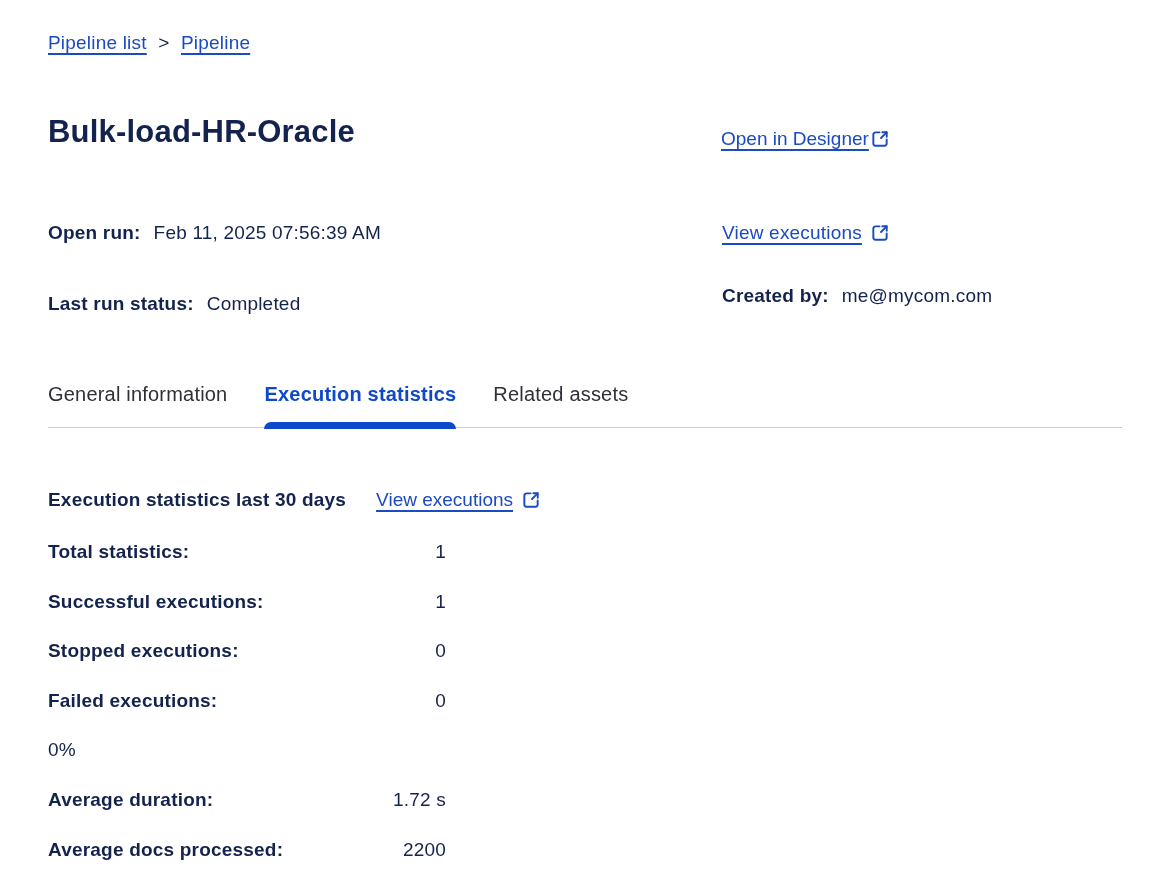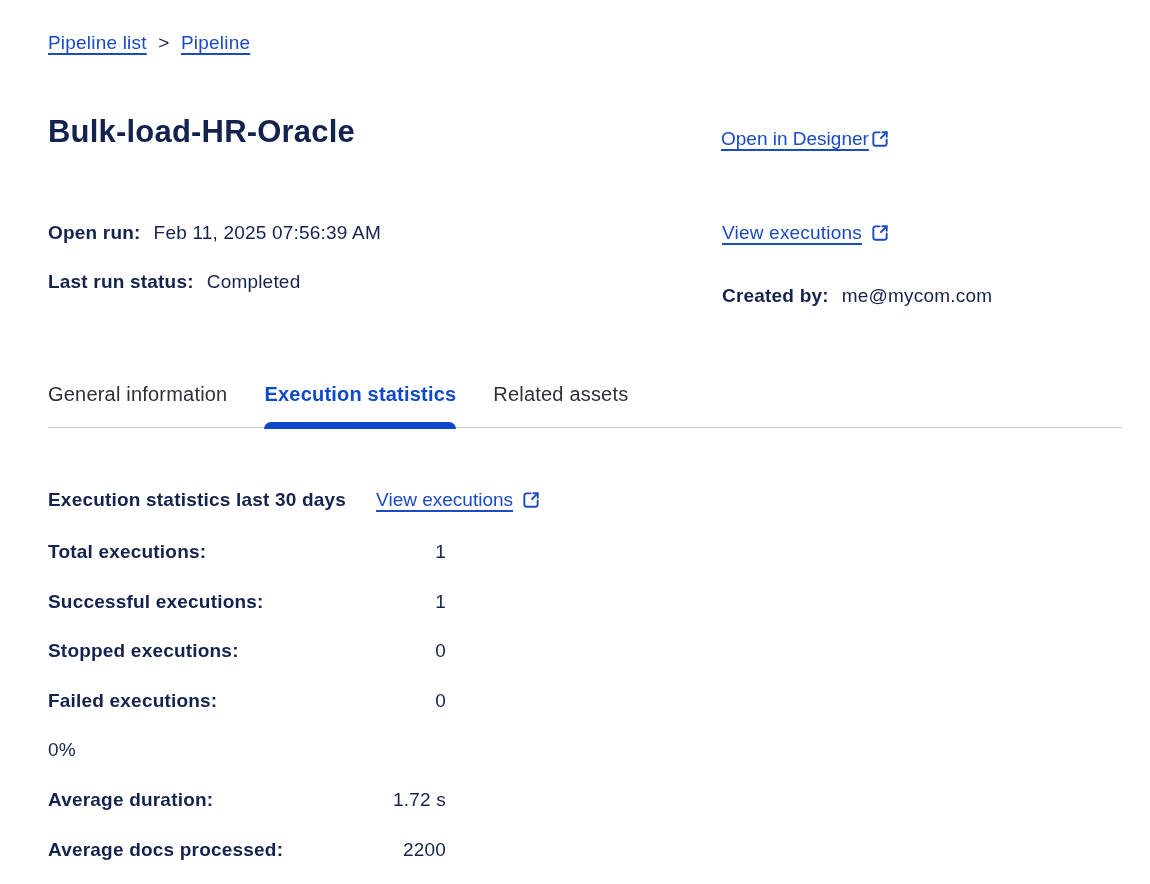--- a/index.html
+++ b/index.html
@@ -42,21 +42,21 @@
     position: absolute; left: 721px; top: 128px;
     font-size: 19px; display: inline-flex; align-items: center; gap: 1px;
   }
 
   
   .meta-row { position: absolute; font-size: 19px; letter-spacing: .2px; }
   .meta-label { font-weight: 700; }
   .meta-value { margin-left: 13px; }
   .row-lastrun   { left: 48px;  top: 222px; }
   .row-viewexec  { left: 722px; top: 222px; }
-  .row-status    { left: 48px;  top: 271px; }
+  .row-status    { left: 48px;  top: 293px; }
   .row-created   { left: 722px; top: 285px; }
   .inline-link { display: inline-flex; align-items: center; gap: 8px; font-size: 19px; }
 
   
   .tabs {
     position: absolute; left: 48px; right: 28px; top: 383px;
     display: flex; gap: 37px;
     border-bottom: 1px solid var(--divider);
   }
   .tab {
@@ -152,21 +152,21 @@
     <a class="inline-link">
       <span>View executions</span>
       <svg class="ext-icon" width="20" height="20" viewBox="0 0 24 24">
           <use href="#ext-link-glyph"></use>
         </svg>
     </a>
   </div>
 
   <div class="stats-list">
     <div class="stat-row">
-      <span class="stat-label">Total executions:</span>
+      <span class="stat-label">Total statistics:</span>
       <span class="stat-value">1</span>
     </div>
     <div class="stat-row">
       <span class="stat-label">Successful executions:</span>
       <span class="stat-value">1</span>
     </div>
     <div class="stat-row">
       <span class="stat-label">Stopped executions:</span>
       <span class="stat-value">0</span>
     </div>

